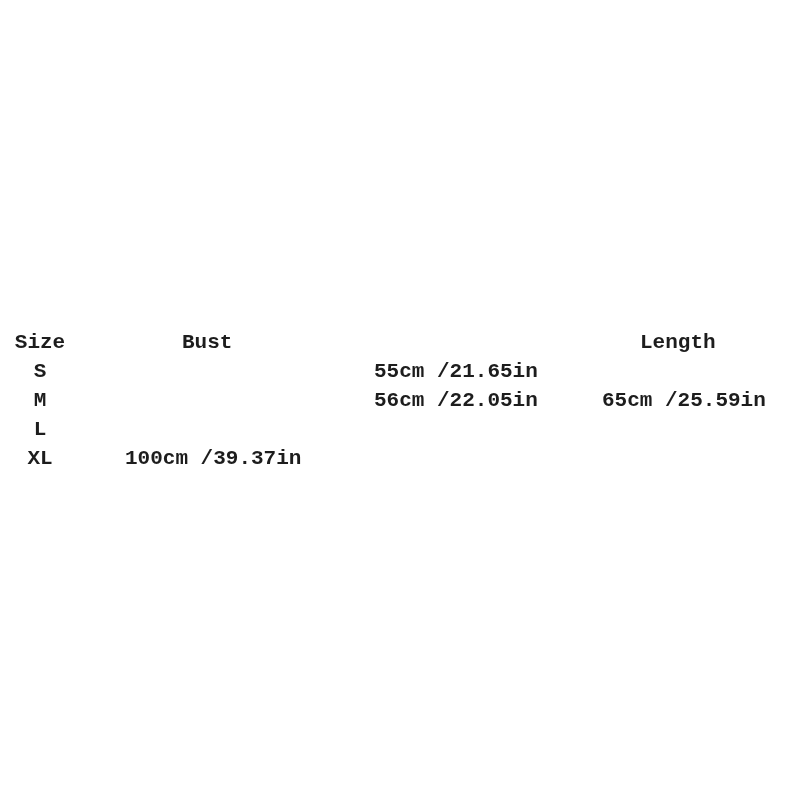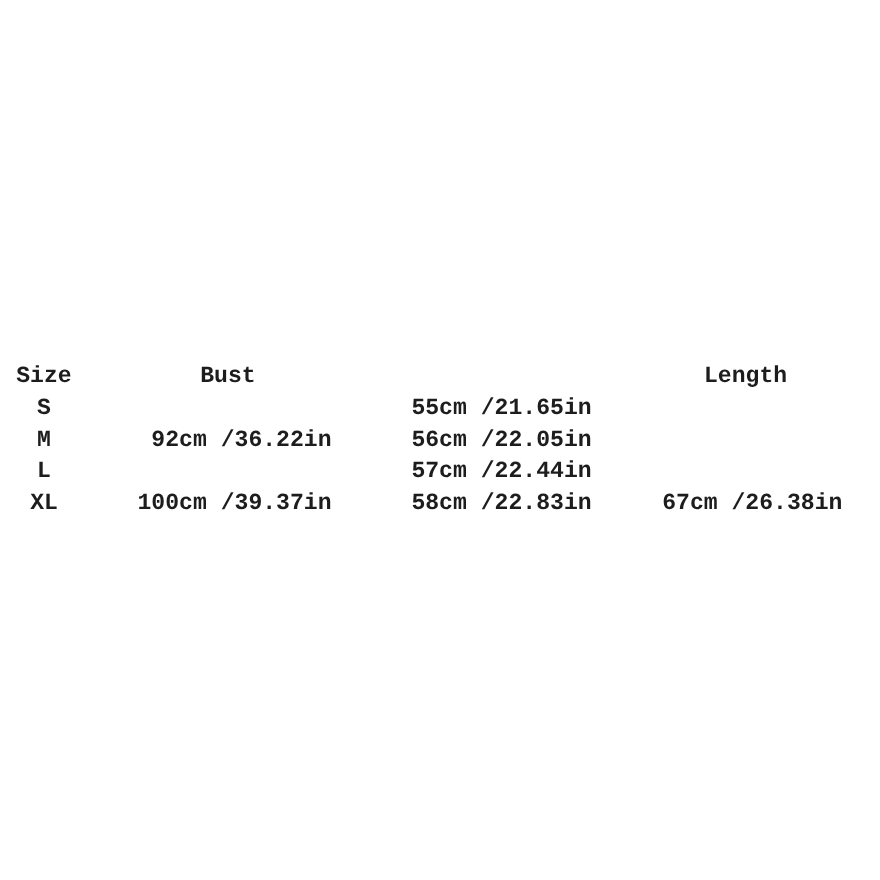--- a/index.html
+++ b/index.html
@@ -51,24 +51,21 @@
 <div class="size-chart">
 
   <span class="cell c1 r0">Size</span>
   <span class="cell h2 r0">Bust</span>
   <span class="cell h4 r0">Length</span>
 
   <span class="cell c1 r1">S</span>
   <span class="cell c3 r1">55cm /21.65in</span>
 
   <span class="cell c1 r2">M</span>
-  <span class="cell c2 r2"> 92cm /36.22in</span>
   <span class="cell c3 r2">56cm /22.05in</span>
+  <span class="cell c4 r2">65cm /25.59in</span>
 
   <span class="cell c1 r3">L</span>
-  <span class="cell c3 r3">57cm /22.44in</span>
 
   <span class="cell c1 r4">XL</span>
   <span class="cell c2 r4">100cm /39.37in</span>
-  <span class="cell c3 r4">58cm /22.83in</span>
-  <span class="cell c4 r4">67cm /26.38in</span>
 
 </div>
 
 </body></html>

